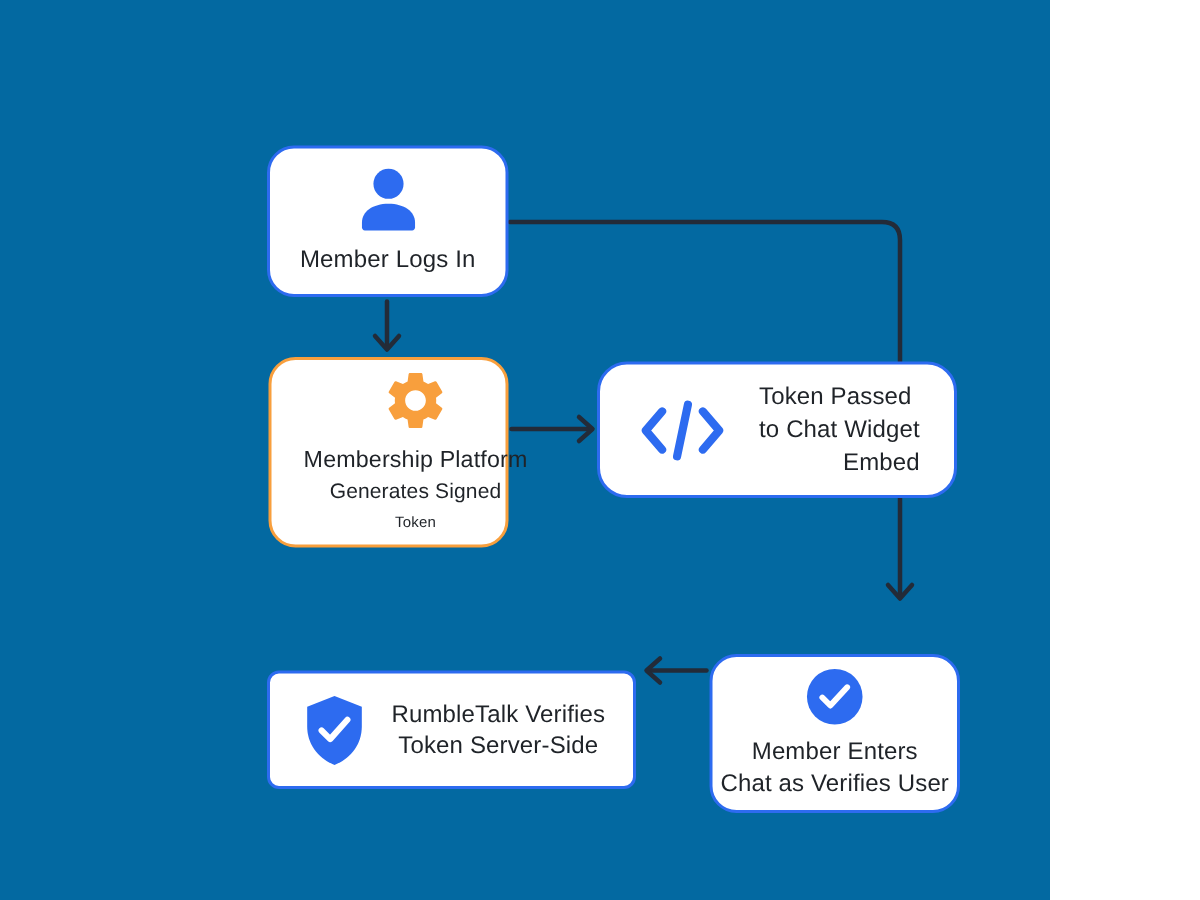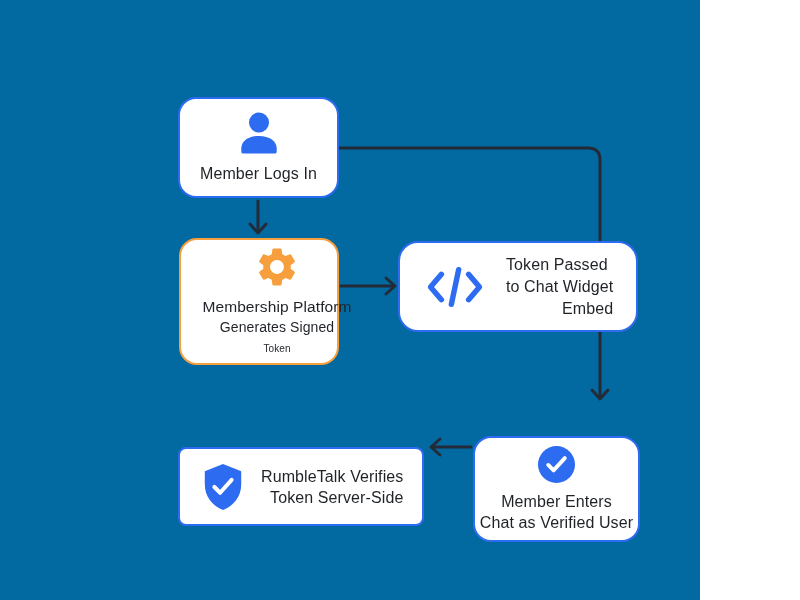--- a/index.html
+++ b/index.html
@@ -127,30 +127,30 @@
 
   <div class="node v" style="left:473px; top:404px; width:167px; height:106px;margin-top:32px;">
     <span class="icon node4-icon">
       <svg width="39" height="39" viewBox="0 0 40 40">
         <circle cx="20" cy="20" r="19" fill="#2D6BF0"></circle>
         <path d="M 11.5 20.5 L 17 26 L 28.5 13.5" fill="none" stroke="#ffffff" stroke-width="4" stroke-linecap="round" stroke-linejoin="round"></path>
       </svg>
     </span>
     <div class="lbl-block">
       <div class="lbl">Member Enters</div>
-      <div class="lbl">Chat as Verified User</div>
+      <div class="lbl">Chat as Verifies User</div>
     </div>
   </div>
 
   <div class="node h node5" style="left:178px; top:404px; width:246px; height:79px; border-radius:8px;margin-top:43px;">
     <span class="icon">
       <svg width="46" height="50" viewBox="0 0 48 52">
         <path d="M 24 2 L 43 9.5 L 43 23 C 43 36 35 45.5 24 50 C 13 45.5 5 36 5 23 L 5 9.5 Z" fill="#2D6BF0"></path>
         <path d="M 15 26 L 21 32 L 33 18.5" fill="none" stroke="#ffffff" stroke-width="4.2" stroke-linecap="round" stroke-linejoin="round"></path>
       </svg>
     </span>
     <div class="lbl-block left">
       <div class="lbl" style="text-align:left;">RumbleTalk Verifies</div>
-      <div class="lbl" style="text-align:right;">Token Server-Side</div>
+      <div class="lbl" style="text-align:center;">Token Server-Side</div>
     </div>
   </div>
 
 </div>
 
 </body></html>

